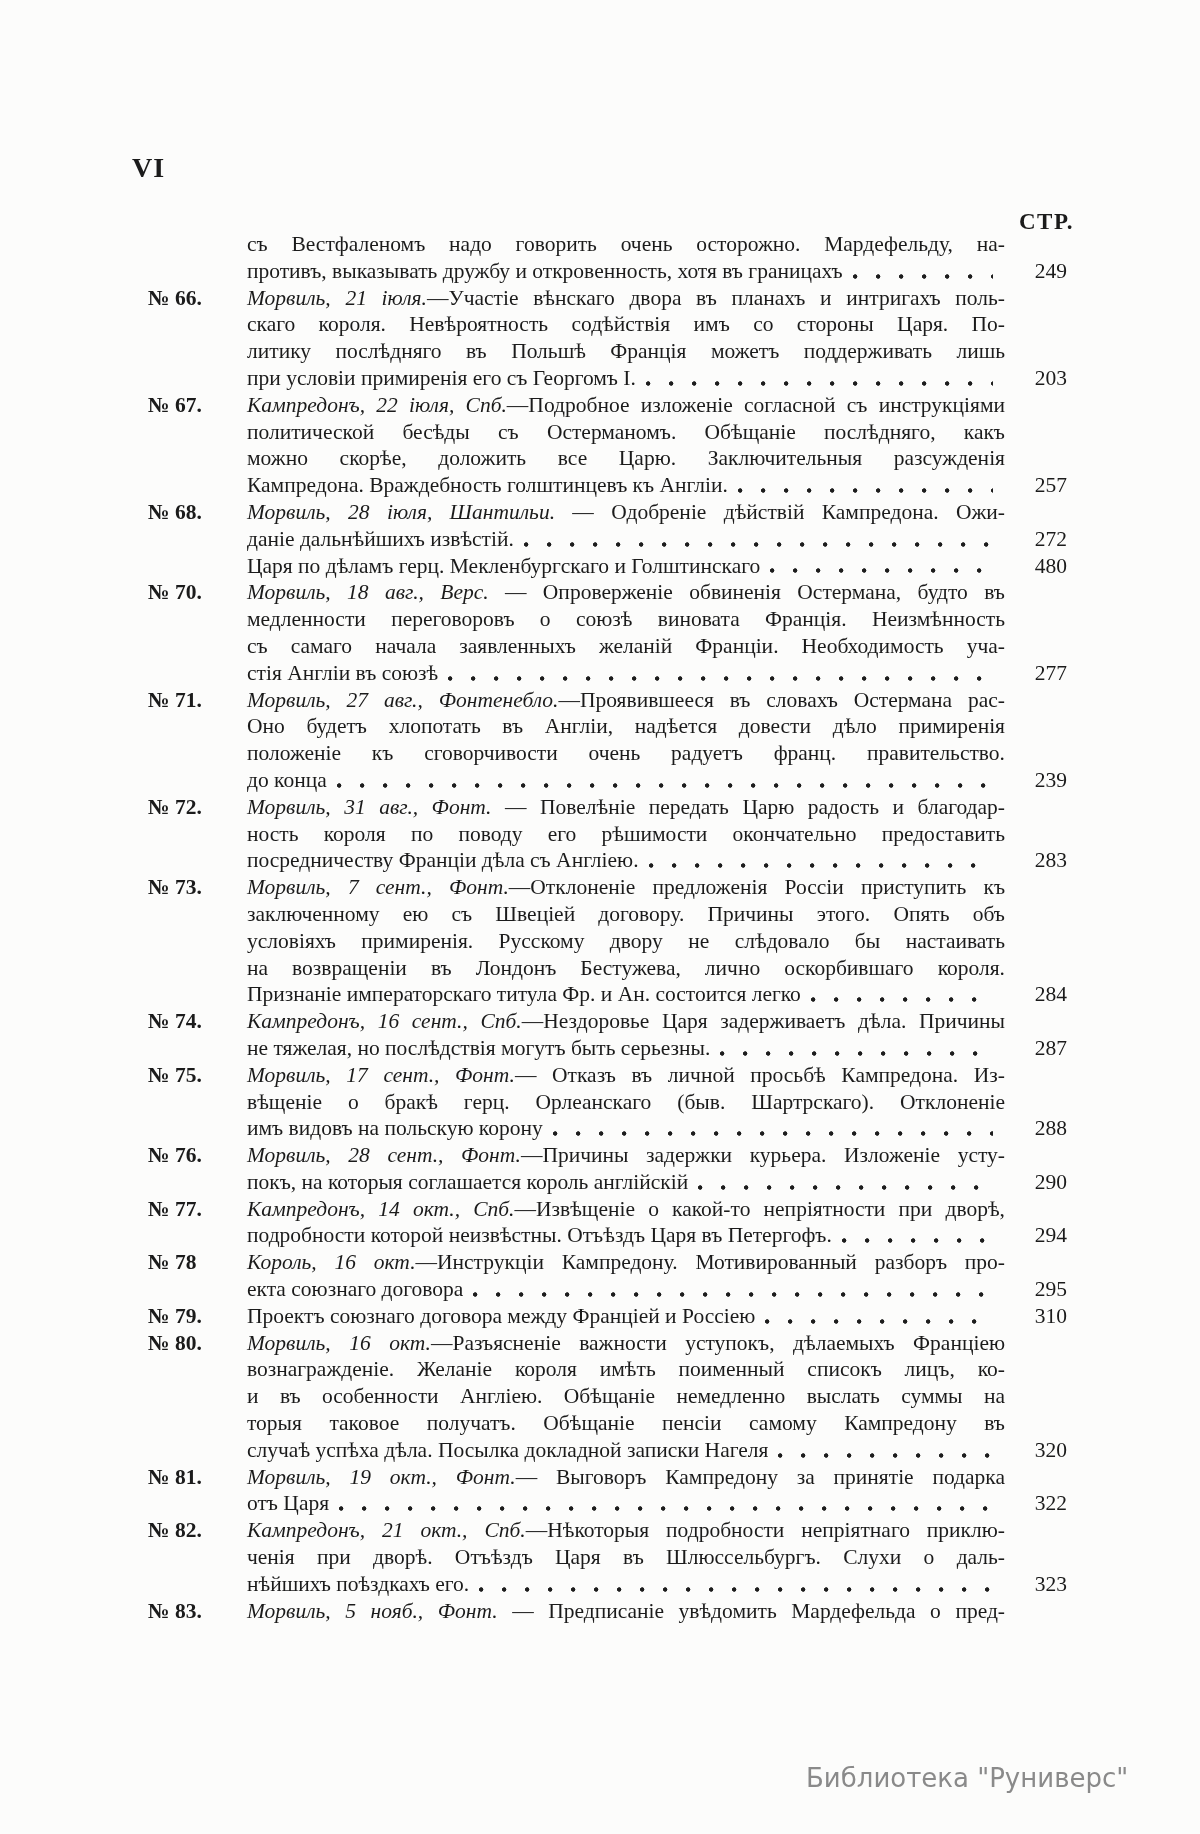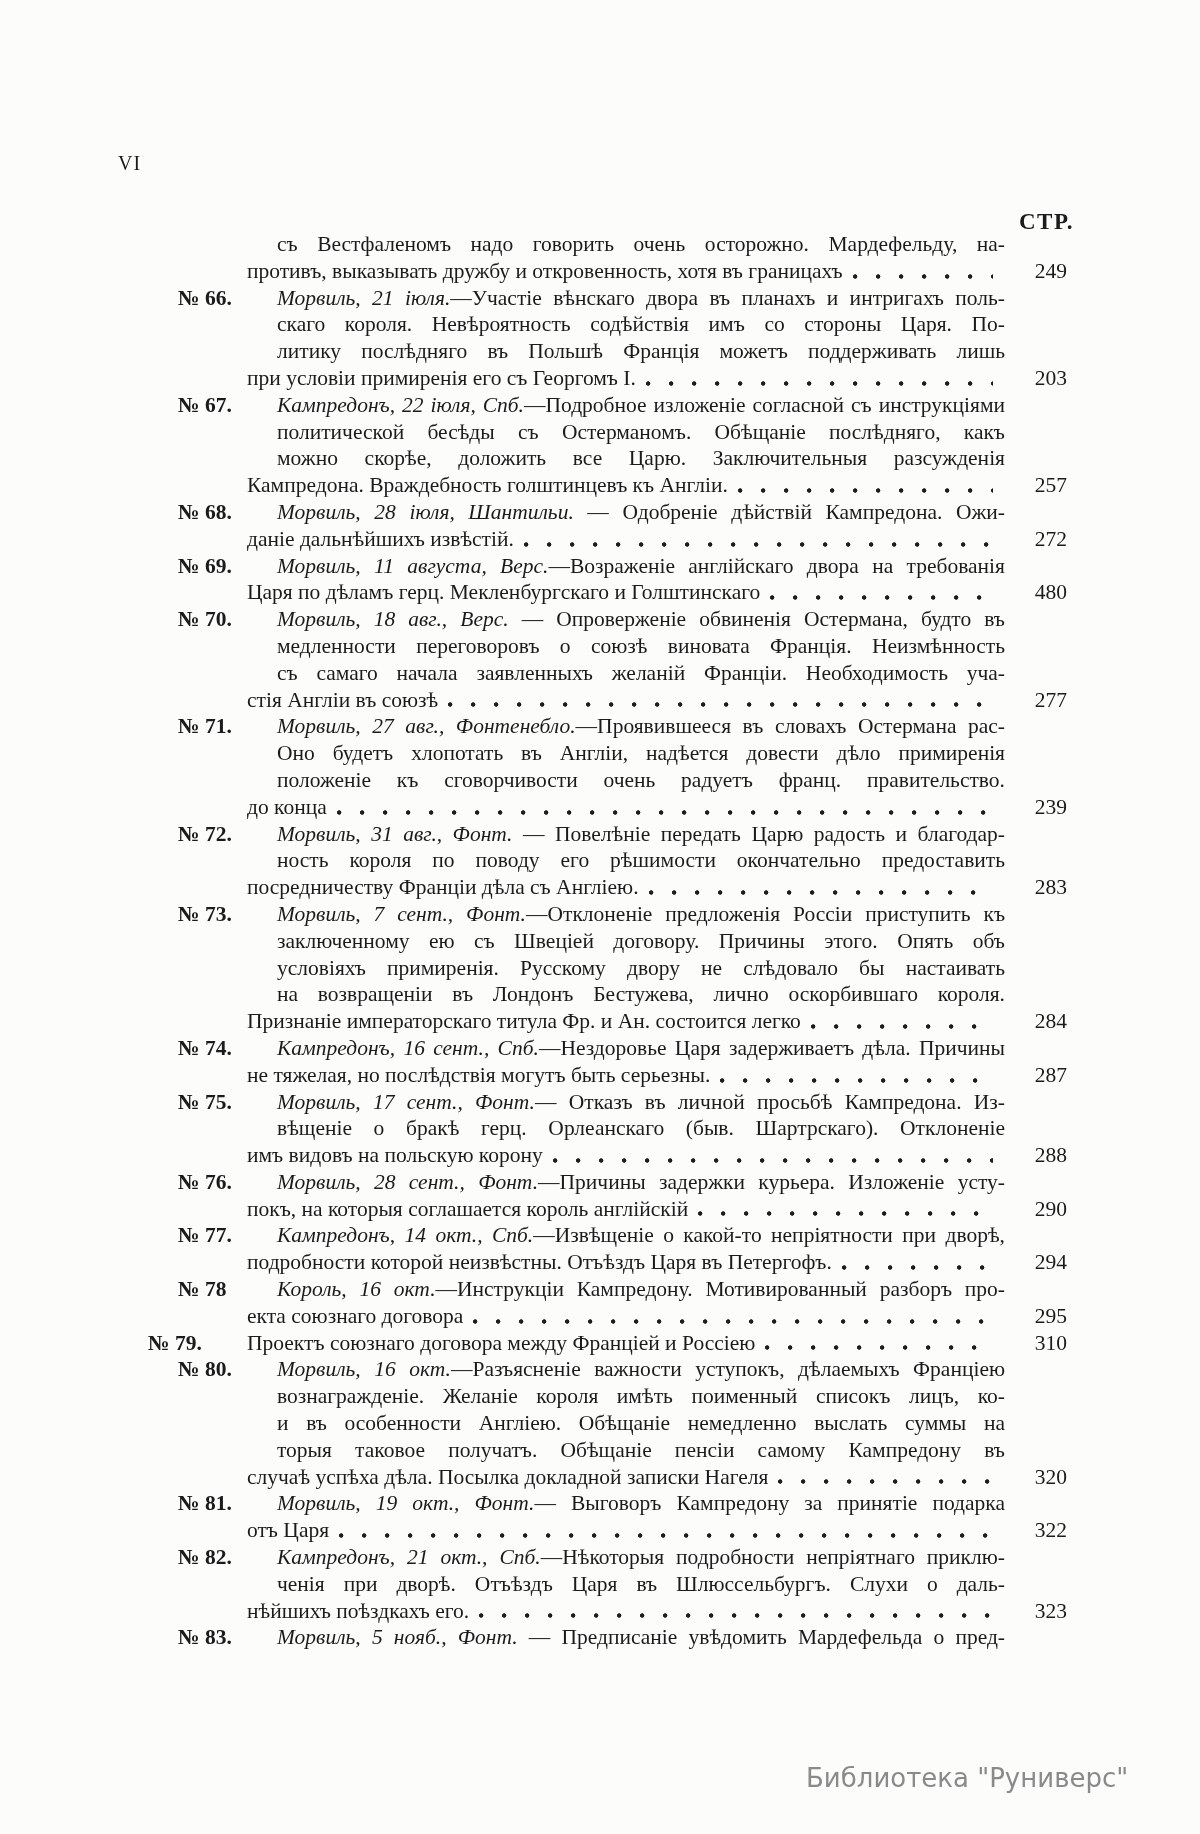--- a/index.html
+++ b/index.html
@@ -7,24 +7,24 @@
     position: relative;
     width: 1200px;
     height: 1834px;
     background: #fcfcfb;
     font-family: "Liberation Serif", serif;
     color: #1b1b1b;
     overflow: hidden;
   }
   .folio {
     position: absolute;
-    left: 118px;
+    left: 132px;
     top: 152px;
-    font-size: 20px;
-    font-weight: normal;
+    font-size: 28px;
+    font-weight: bold;
     letter-spacing: 1px;
   }
   .colhead {
     position: absolute;
     left: 1019px;
     top: 209px;
     font-size: 23px;
     font-weight: bold;
     letter-spacing: 1.5px;
   }
@@ -43,21 +43,21 @@
     white-space: nowrap;
   }
   .line .num {
     position: absolute;
     left: 0;
     top: 0;
     width: 95px;
     font-weight: bold;
     white-space: nowrap;
   }
-  .line.full { padding-right: 62px; margin-left: 30px; }
+  .line.full { padding-right: 62px; }
   .line.full .content {
     display: block;
     text-align: justify;
     text-align-last: justify;
   }
   .line.leader { display: flex; align-items: flex-end; }
   .line.leader .content { flex: 0 0 auto; white-space: nowrap; }
   .head { font-style: italic; }
   .dots {
     position: relative;
@@ -147,24 +147,20 @@
           <span class="num">№ 68.</span>
           <span class="content"><i class="head">Морвиль, 28 іюля, Шантильи.</i><span class="txt"> — Одобреніе дѣйствій Кампредона. Ожи-</span></span>
         </div>
         <div class="line leader">
           <span class="content"><span class="txt">даніе дальнѣйшихъ извѣстій.</span></span>
           <span class="dots"></span>
           <span class="pagenum">272</span>
         </div>
       </div>
       <div class="entry">
-        <div class="line full">
-          <span class="num">№ 69.</span>
-          <span class="content"><i class="head">Морвиль, 11 августа, Верс.</i><span class="txt">—Возраженіе англійскаго двора на требованія</span></span>
-        </div>
         <div class="line leader">
           <span class="content"><span class="txt">Царя по дѣламъ герц. Мекленбургскаго и Голштинскаго</span></span>
           <span class="dots"></span>
           <span class="pagenum">480</span>
         </div>
       </div>
       <div class="entry">
         <div class="line full">
           <span class="num">№ 70.</span>
           <span class="content"><i class="head">Морвиль, 18 авг., Верс.</i><span class="txt"> — Опроверженіе обвиненія Остермана, будто въ</span></span>

